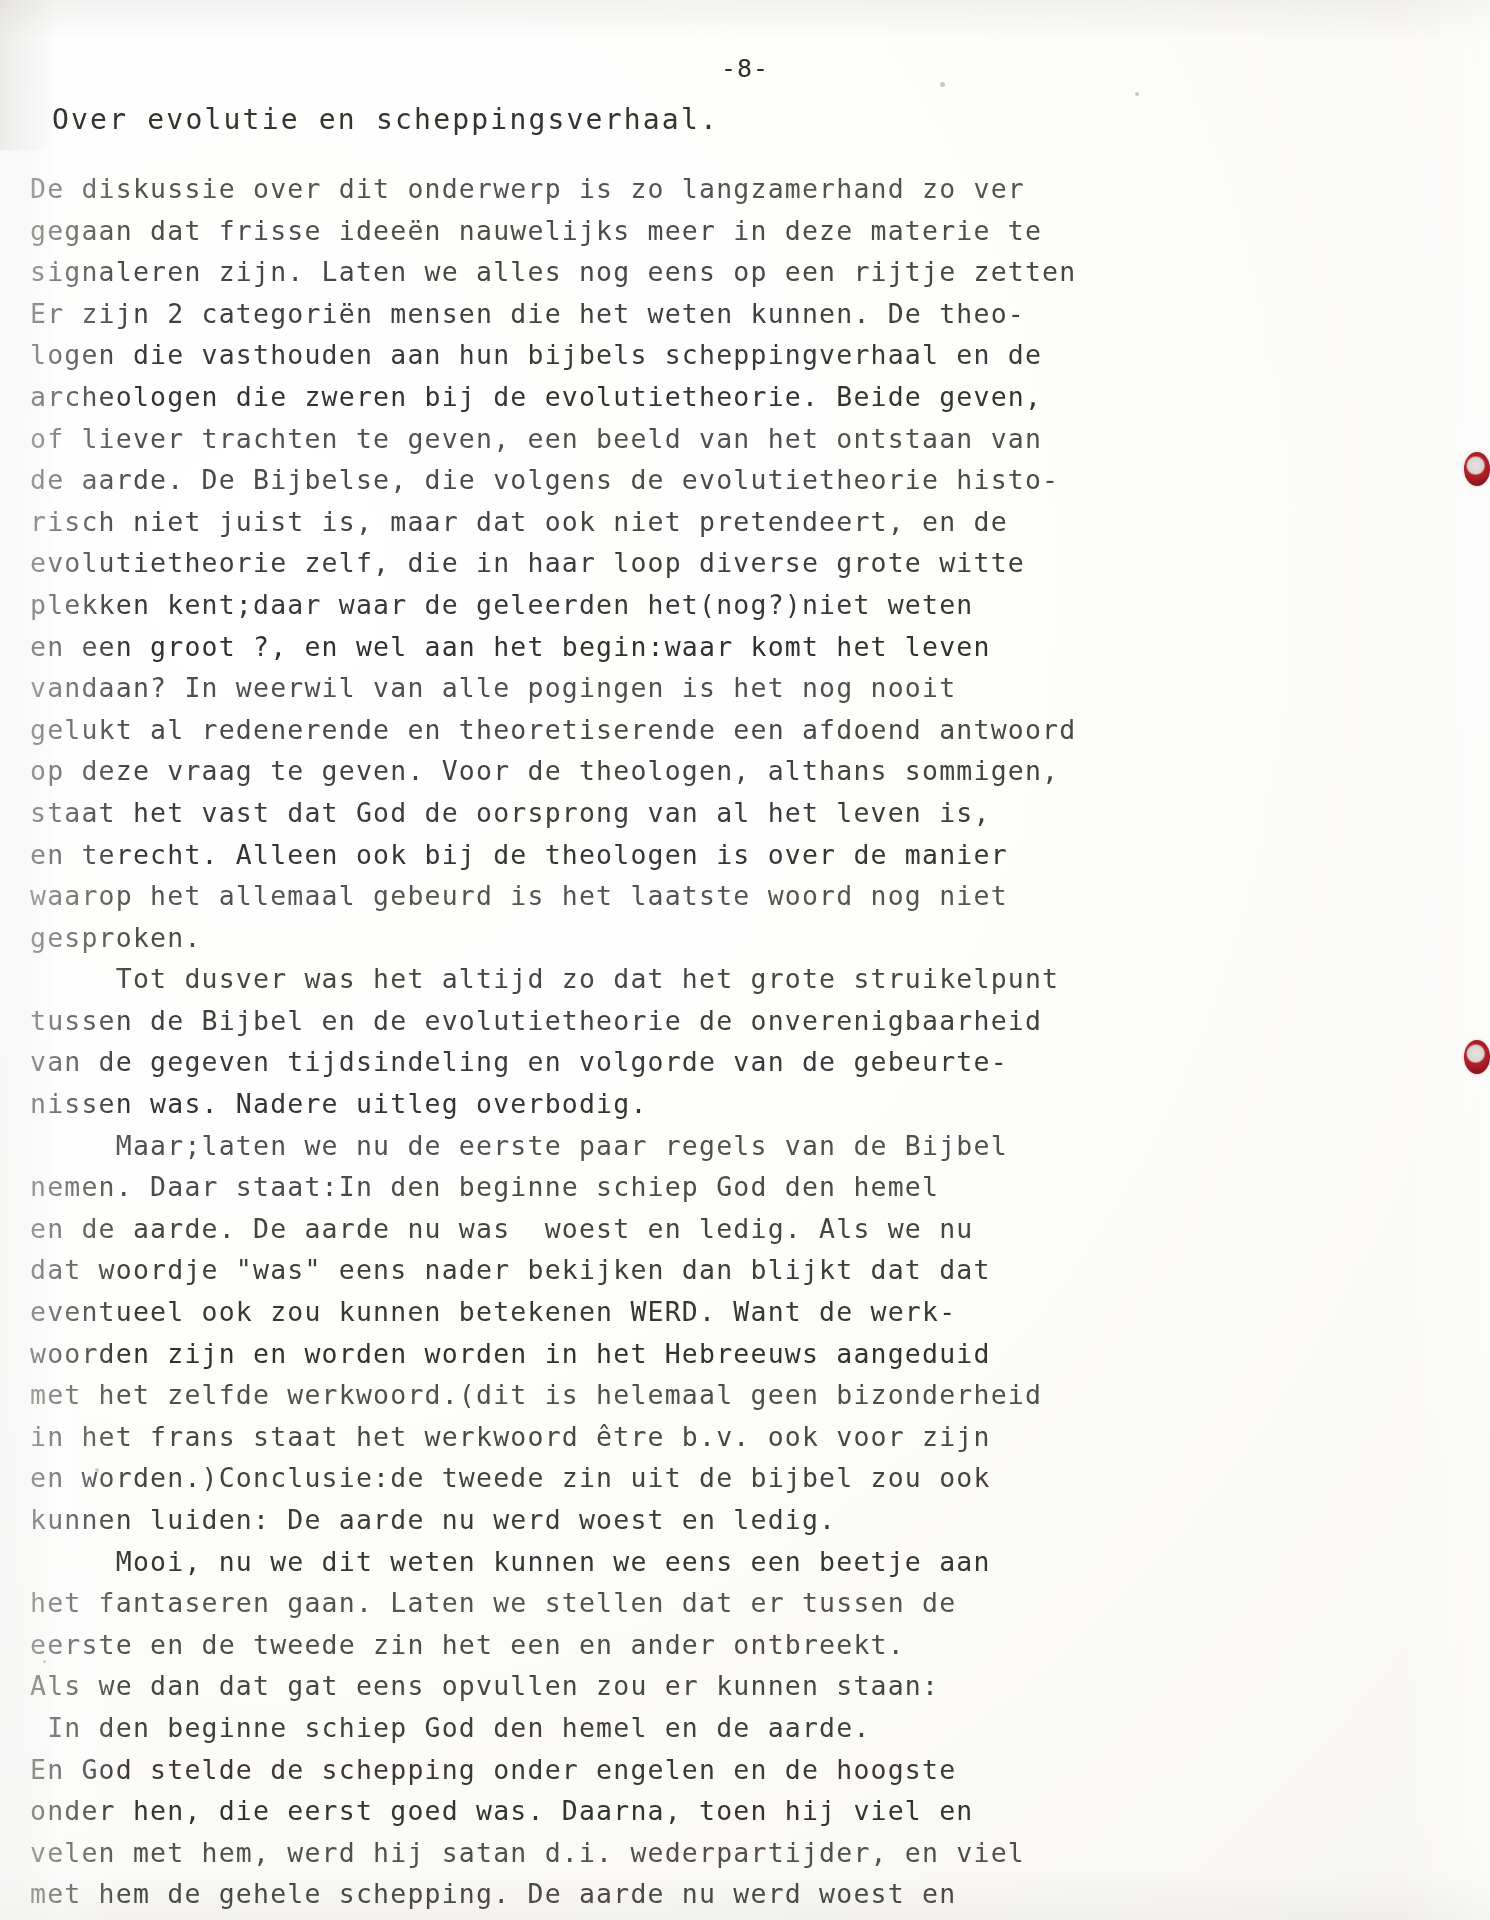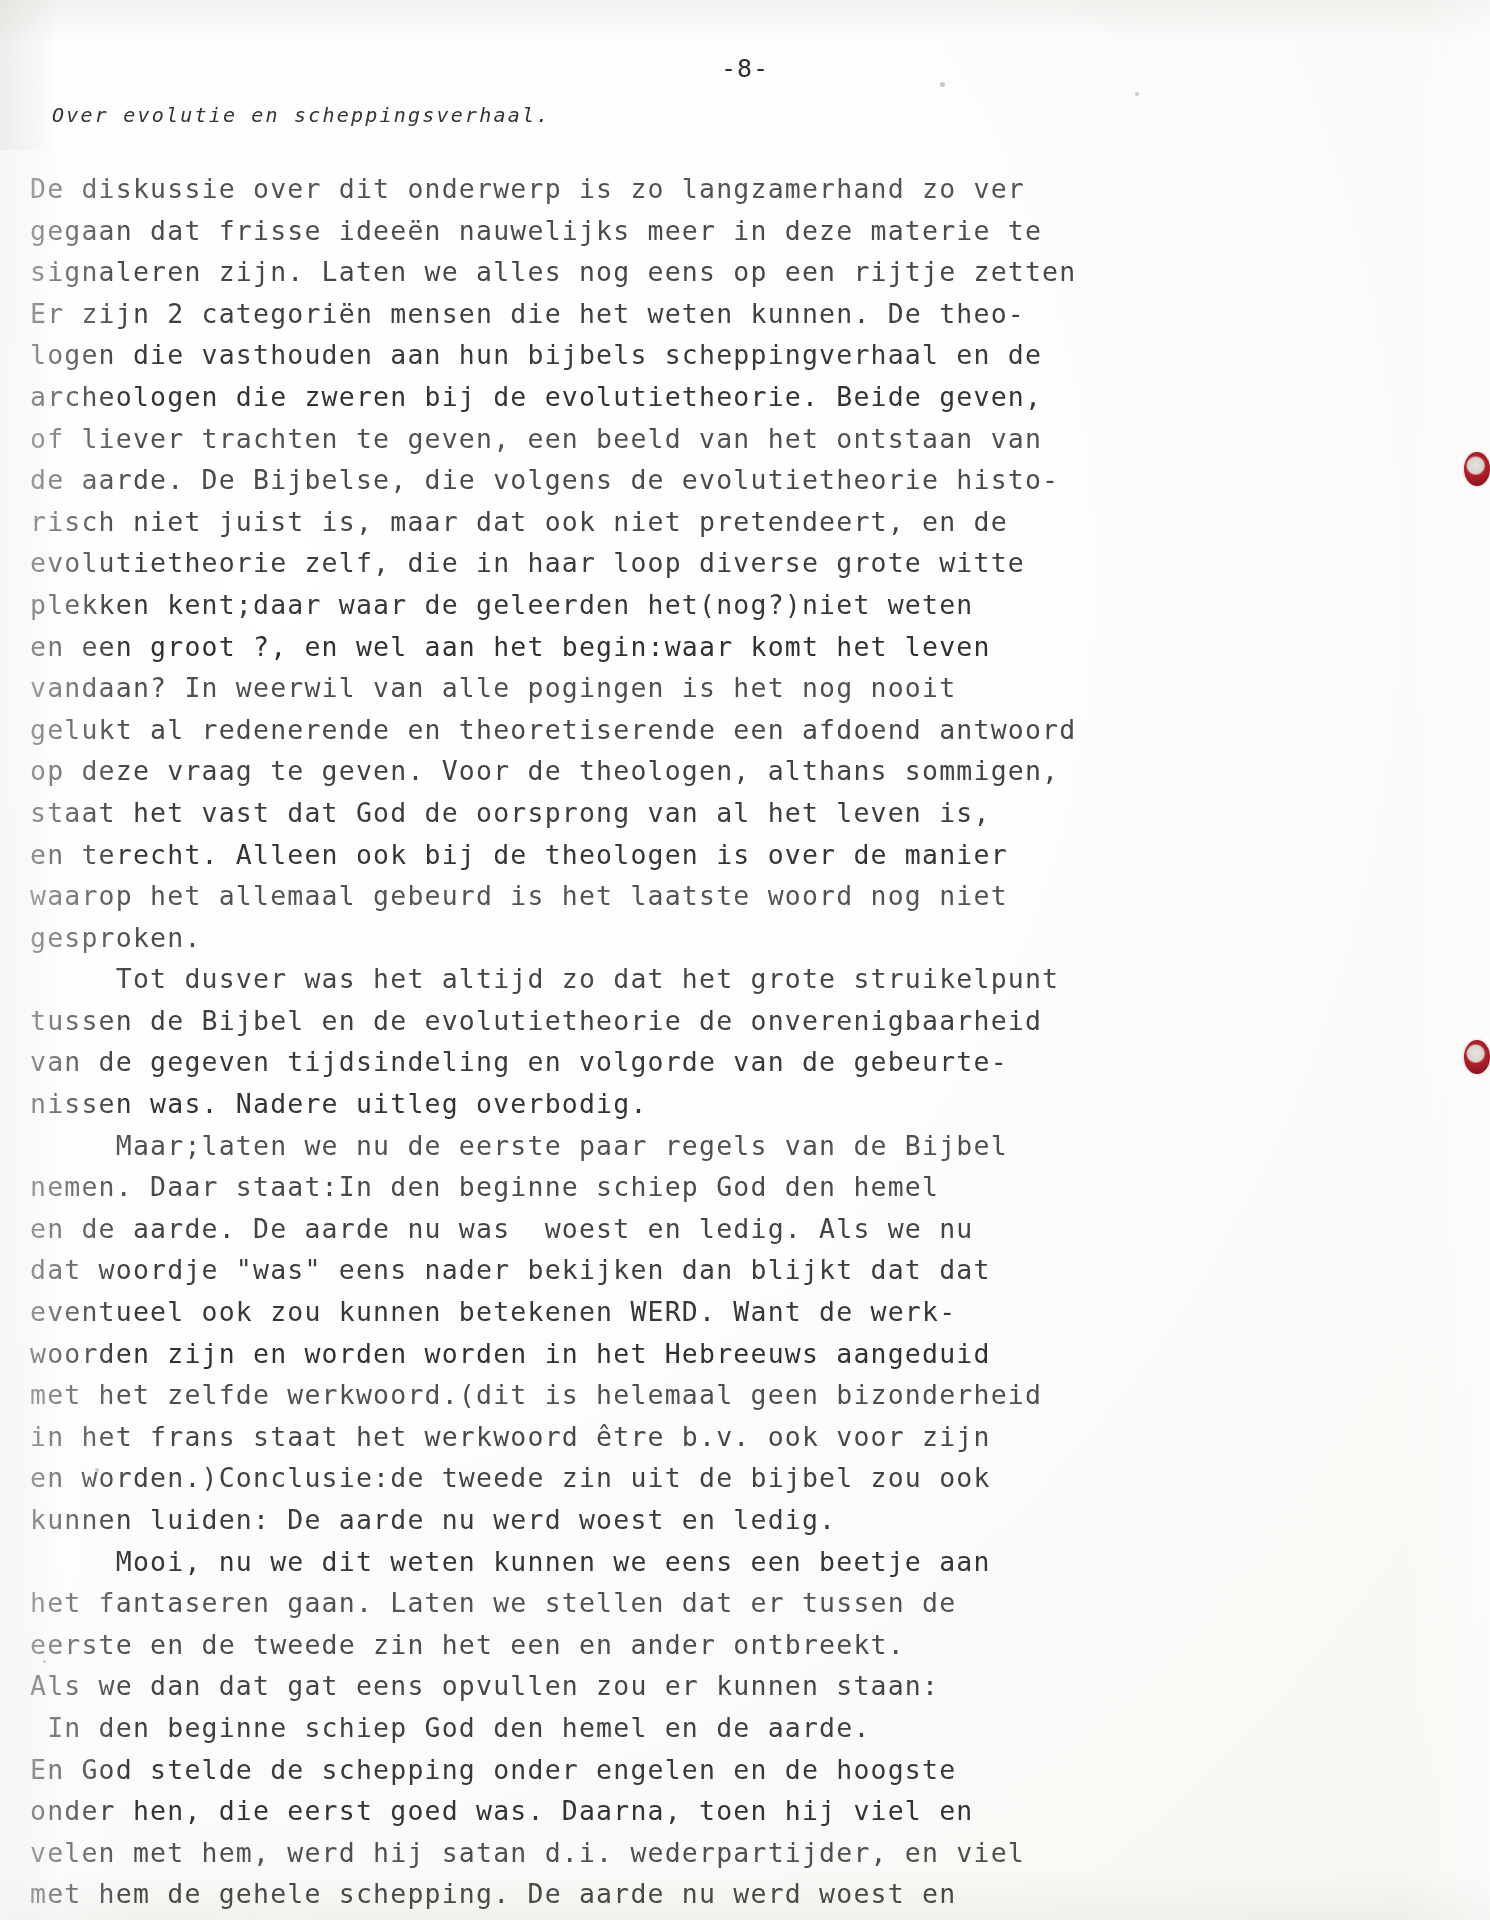--- a/index.html
+++ b/index.html
@@ -52,25 +52,24 @@
     font-size: 25px;
     letter-spacing: 1px;
     color: #2e2c2a;
     font-family: "DejaVu Sans Mono", monospace;
   }
 
   .title {
     position: absolute;
     top: 103px;
     left: 52px;
-    font-size: 20px;
+    font-size: 28px;
     letter-spacing: 2.2px;
     color: #35332f;
     white-space: nowrap;
-    font-style: italic;
   }
 
   .body-text {
     position: absolute;
     top: 168px;
     left: 30px;
     width: 1360px;
     font-size: 26.5px;
     line-height: 41.6px;
     letter-spacing: 1.2px;

